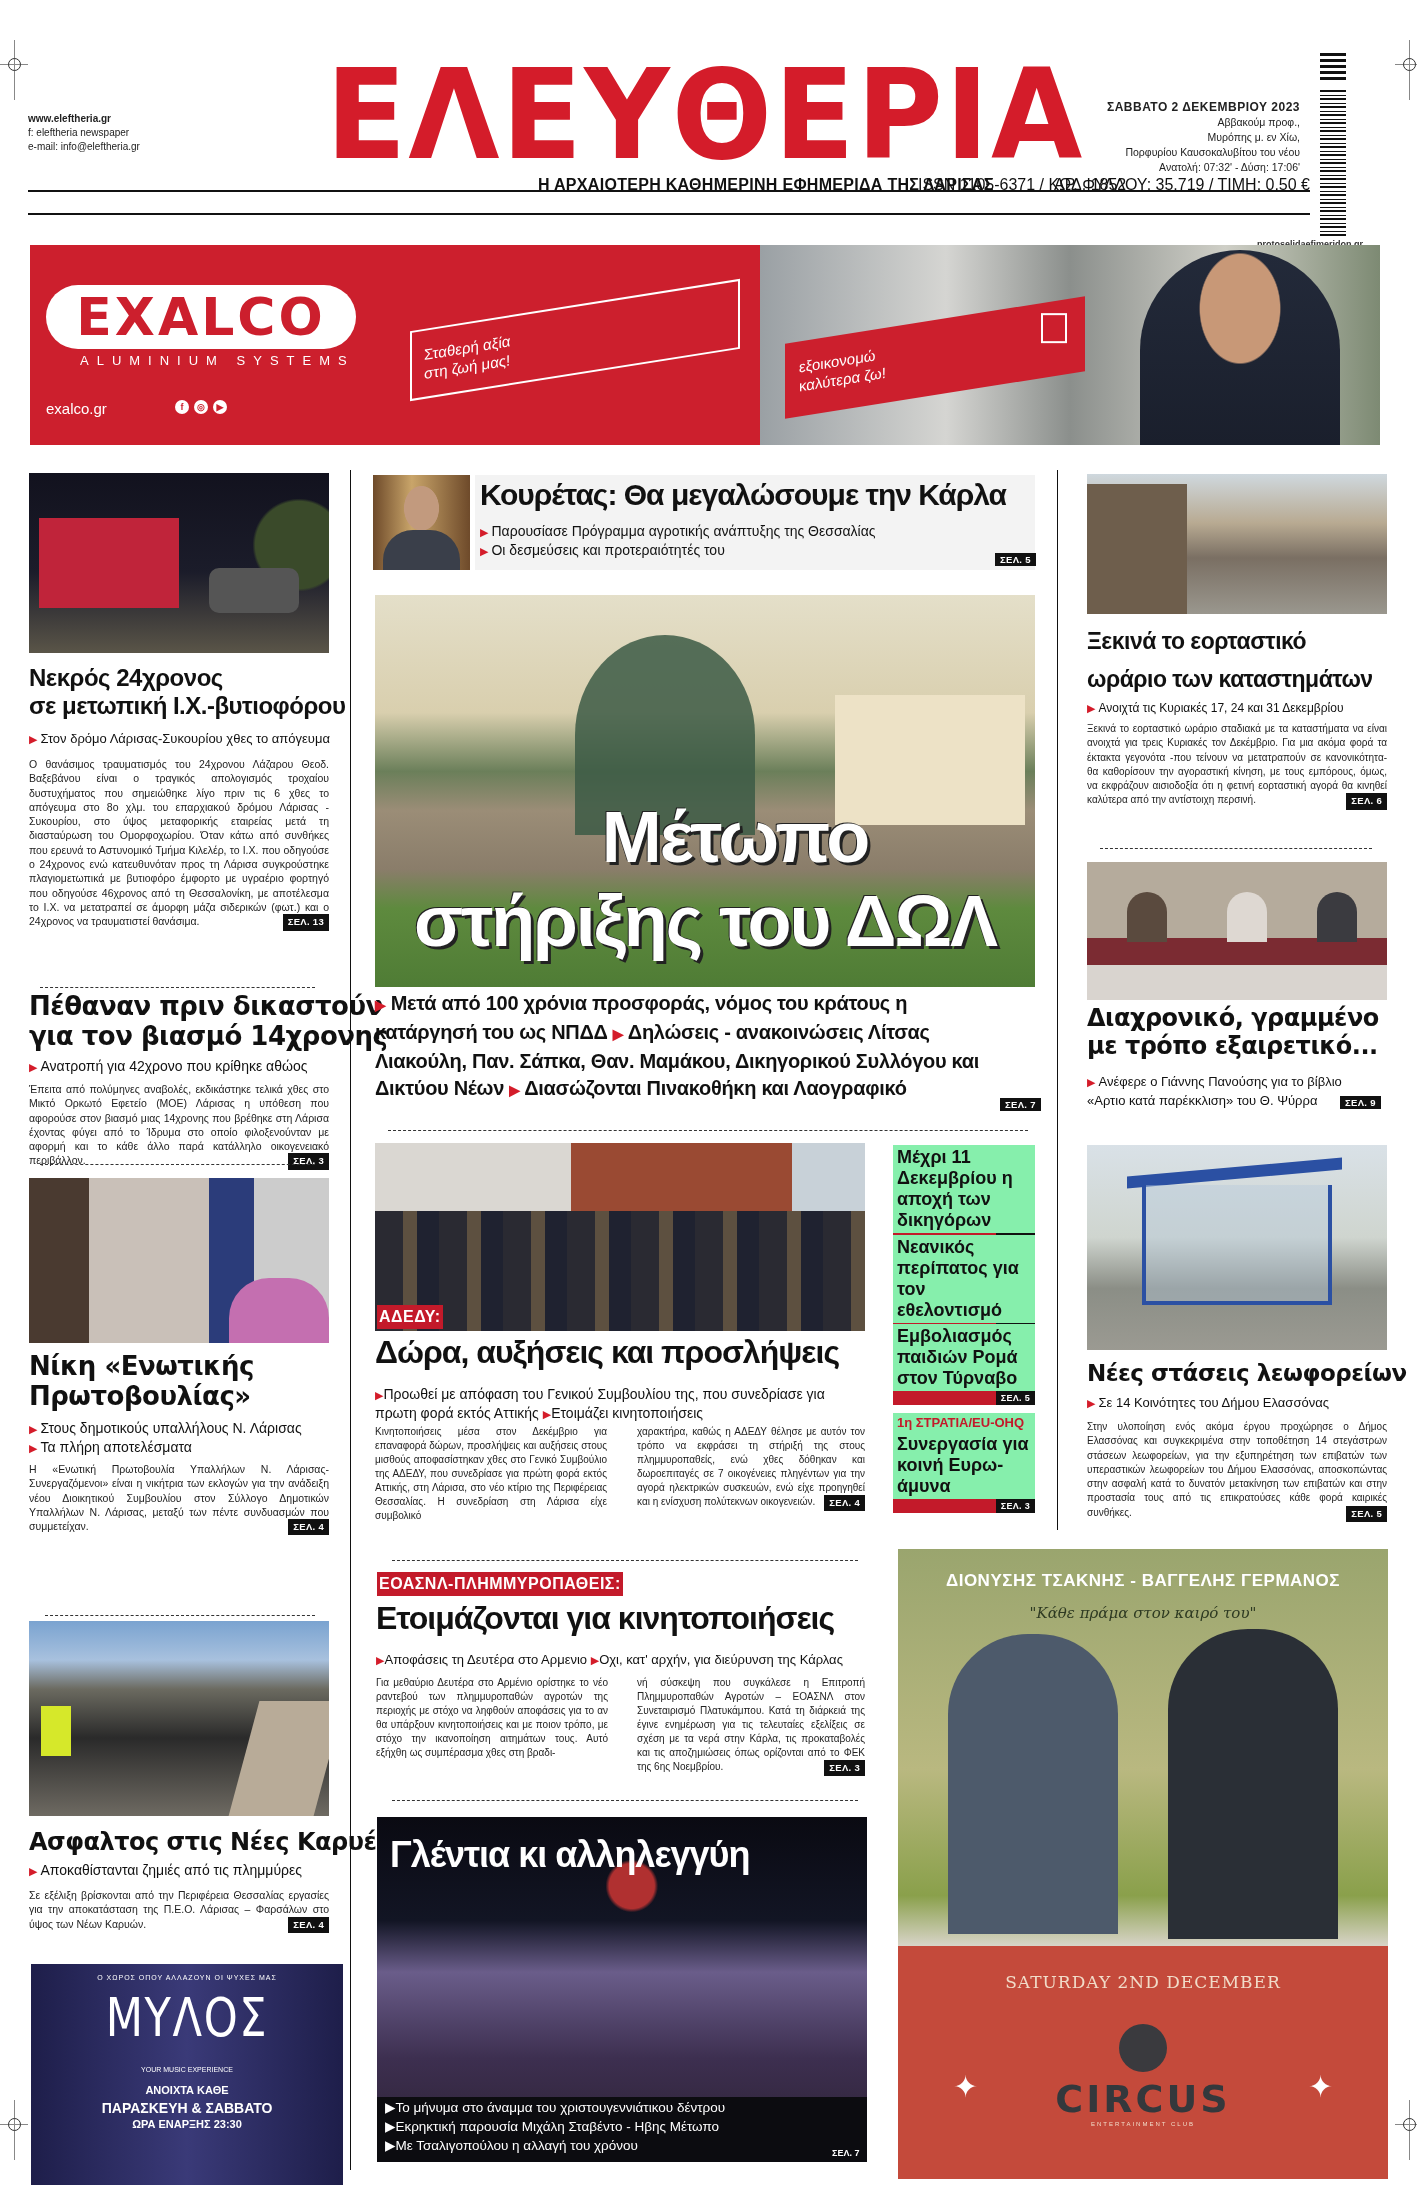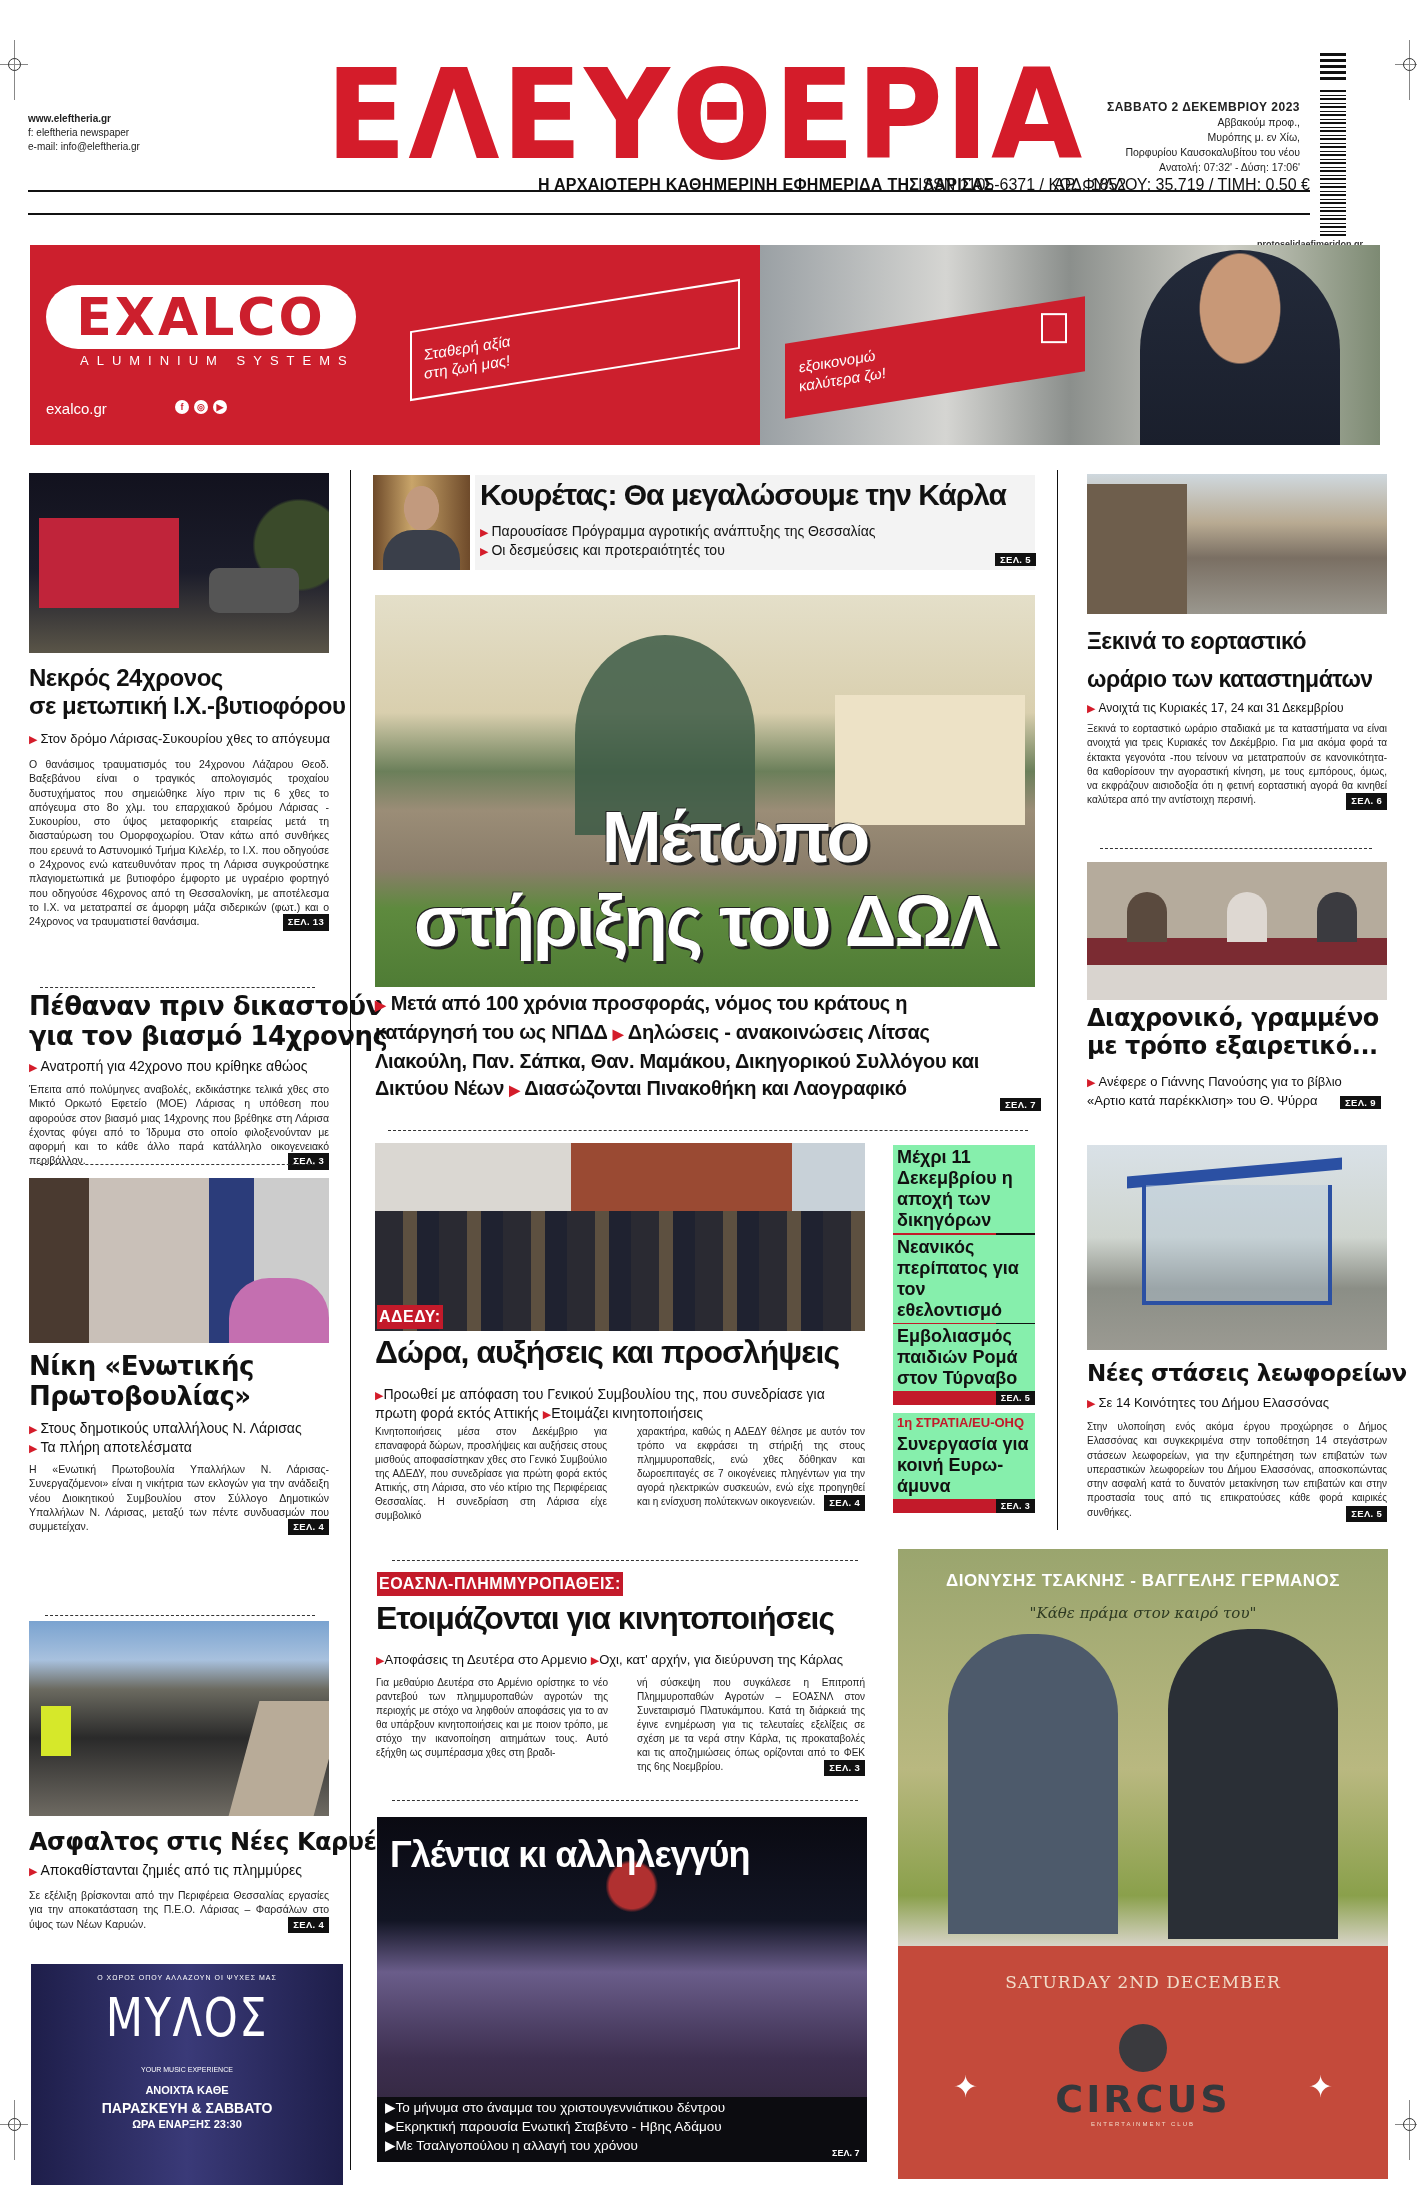--- a/index.html
+++ b/index.html
@@ -261,21 +261,21 @@
   <span>νή σύσκεψη που συγκάλεσε η Επιτροπή Πλημμυροπαθών Αγροτών – ΕΟΑΣΝΛ στον Συνεταιρισμό Πλατυκάμπου. Κατά τη διάρκειά της έγινε ενημέρωση για τις τελευταίες εξελίξεις σε σχέση με τα νερά στην Κάρλα, τις προκαταβολές και τις αποζημιώσεις όπως ορίζονται από το ΦΕΚ της 6ης Νοεμβρίου.</span> <span class="sel" style="float:right">ΣΕΛ. 3</span>
 </div>
 <div class="dash" style="left:392px;top:1800px;width:466px"></div>
 
 <div class="photo" style="left:377px;top:1817px;width:490px;height:345px;background:radial-gradient(circle at 52% 20%,#b03030 0 6%,transparent 7%),linear-gradient(180deg,#0a0a12 0%,#121524 30%,#6a5d8a 45%,#3d2f50 70%,#2a2030 100%)">
   <div style="position:absolute;left:0;right:0;bottom:0;height:65px;background:#0c0c10"></div>
 </div>
 <div class="headline" style="left:390px;top:1834px;font-size:36px;color:#fff;font-family:'Liberation Sans',sans-serif;letter-spacing:-1px">Γλέντια κι αλληλεγγύη</div>
 <div class="abs" style="left:385px;top:2098px;color:#fff;font-size:13.5px;line-height:19px">
   <div><span>▶</span><span>Το μήνυμα στο άναμμα του χριστουγεννιάτικου δέντρου</span></div>
-  <div><span>▶</span><span>Εκρηκτική παρουσία Ενωτική Σταβέντο - Ηβης Αδάμου</span></div>
+  <div><span>▶</span><span>Εκρηκτική παρουσία Μιχάλη Σταβέντο - Ηβης Μέτωπο</span></div>
   <div><span>▶</span><span>Με Τσαλιγοπούλου η αλλαγή του χρόνου</span></div>
 </div>
 <span class="abs" style="left:832px;top:2148px;color:#fff;font-size:9px;font-weight:bold">ΣΕΛ. 7</span>
 
 <div class="photo" style="left:1087px;top:474px;width:300px;height:140px;background:linear-gradient(180deg,#cfd8de 0%,#b8aa92 35%,#7a6f63 60%,#9a978e 100%)">
   <div style="position:absolute;left:0;top:10px;width:100px;height:130px;background:#6e5e4c"></div>
 </div>
 <div class="headline" style="left:1087px;top:622px;font-size:23px;line-height:38px;font-family:'Liberation Sans',sans-serif">
   <div>Ξεκινά το εορταστικό</div>
   <div>ωράριο των καταστημάτων</div>

